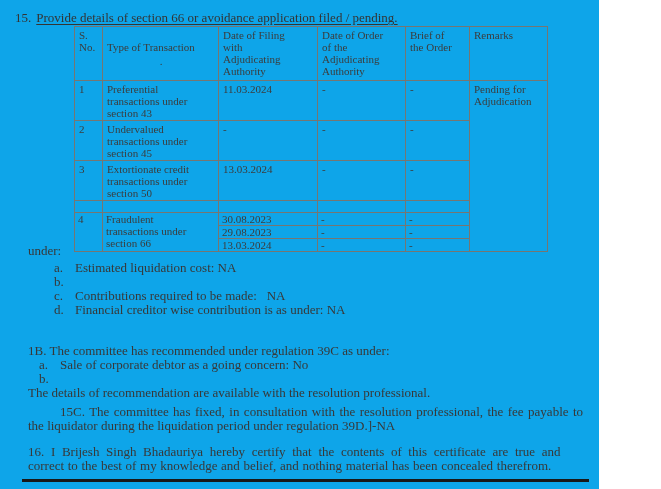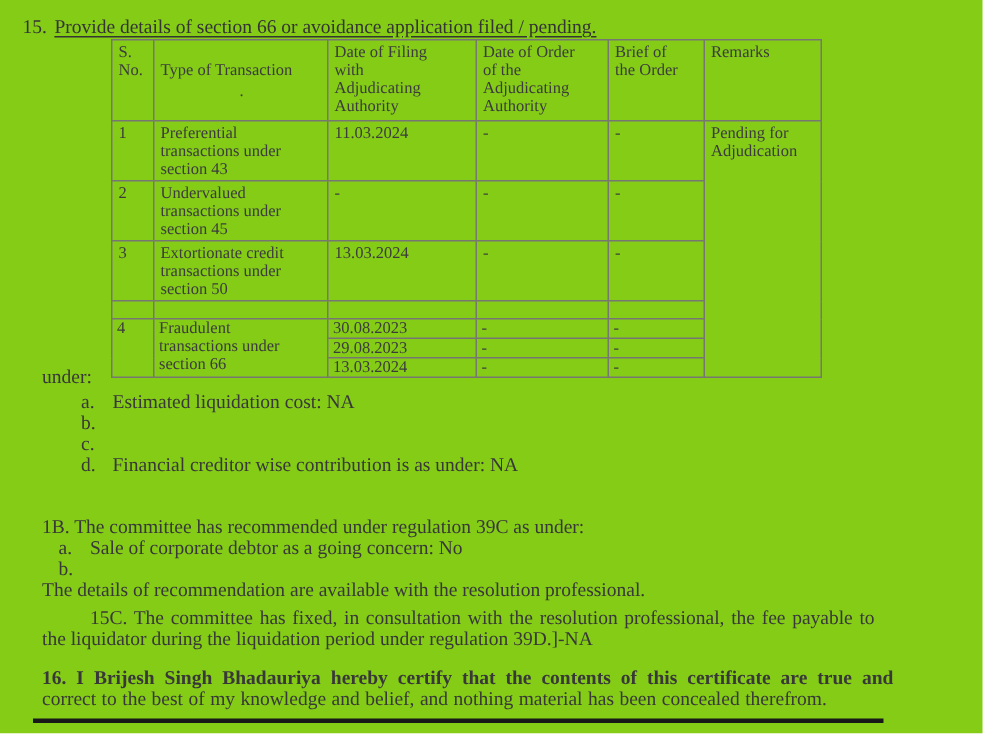--- a/index.html
+++ b/index.html
@@ -4,22 +4,22 @@
 <style>
   * { box-sizing: border-box; margin: 0; padding: 0; }
   html, body { background: #ffffff; }
   body {
     width: 661px; height: 489px;
     font-family: "Liberation Serif", serif;
     overflow: hidden;
   }
   .page {
     position: relative;
-    width: 655px; height: 489px;
-    background: #84cc16;
+    width: 599px; height: 489px;
+    background: #0ea5e9;
     color: #3a3a3a;
     filter: blur(0.2px);
   }
 
   
   .heading {
     position: absolute; left: 15px; top: 10px;
     font-size: 13px; line-height: 15px; white-space: nowrap;
     color: #343434;
   }
@@ -61,21 +61,21 @@
   .li { display: flex; font-size: 13px; line-height: 14px; }
   .li .marker { flex: none; width: 21px; }
   .li .txt { white-space: pre-wrap; text-align: center; }
   .list-15a { margin-top: 3px; }
   .list-15a .li { padding-left: 26px; }
   .list-15b .li { padding-left: 11px; }
   .p15a { top: 244px; }
   .p15b { top: 344px; }
   .p15c { top: 405px; }
   .p16  { top: 445px; }
-  .p16 .pline.j1 { word-spacing: 3.4px; font-weight: bold; }
+  .p16 .pline.j1 { word-spacing: 3.4px; }
   .p16 .pline.j2 { word-spacing: 0.4px; }
   .p15c .pline.j1 { word-spacing: 1.2px; margin-left: 32px; }
 
   .bottom-rule {
     position: absolute; left: 22px; top: 479px;
     width: 567px; height: 3px;
     background: #181818;
   }
 </style>
 </head>
@@ -184,20 +184,21 @@
     <div class="list-15a">
       <div class="li">
         <span class="marker">a.</span>
         <span class="txt">Estimated liquidation cost: NA</span>
       </div>
       <div class="li">
         <span class="marker">b.</span>
       </div>
       <div class="li">
         <span class="marker">c.</span>
+        <span class="txt">Contributions required to be made:   NA</span>
       </div>
       <div class="li">
         <span class="marker">d.</span>
         <span class="txt">Financial creditor wise contribution is as under: NA</span>
       </div>
     </div>
   </div>
 
   <div class="para p15b">
     <div class="pline">1B. The committee has recommended under regulation 39C as under:</div>

